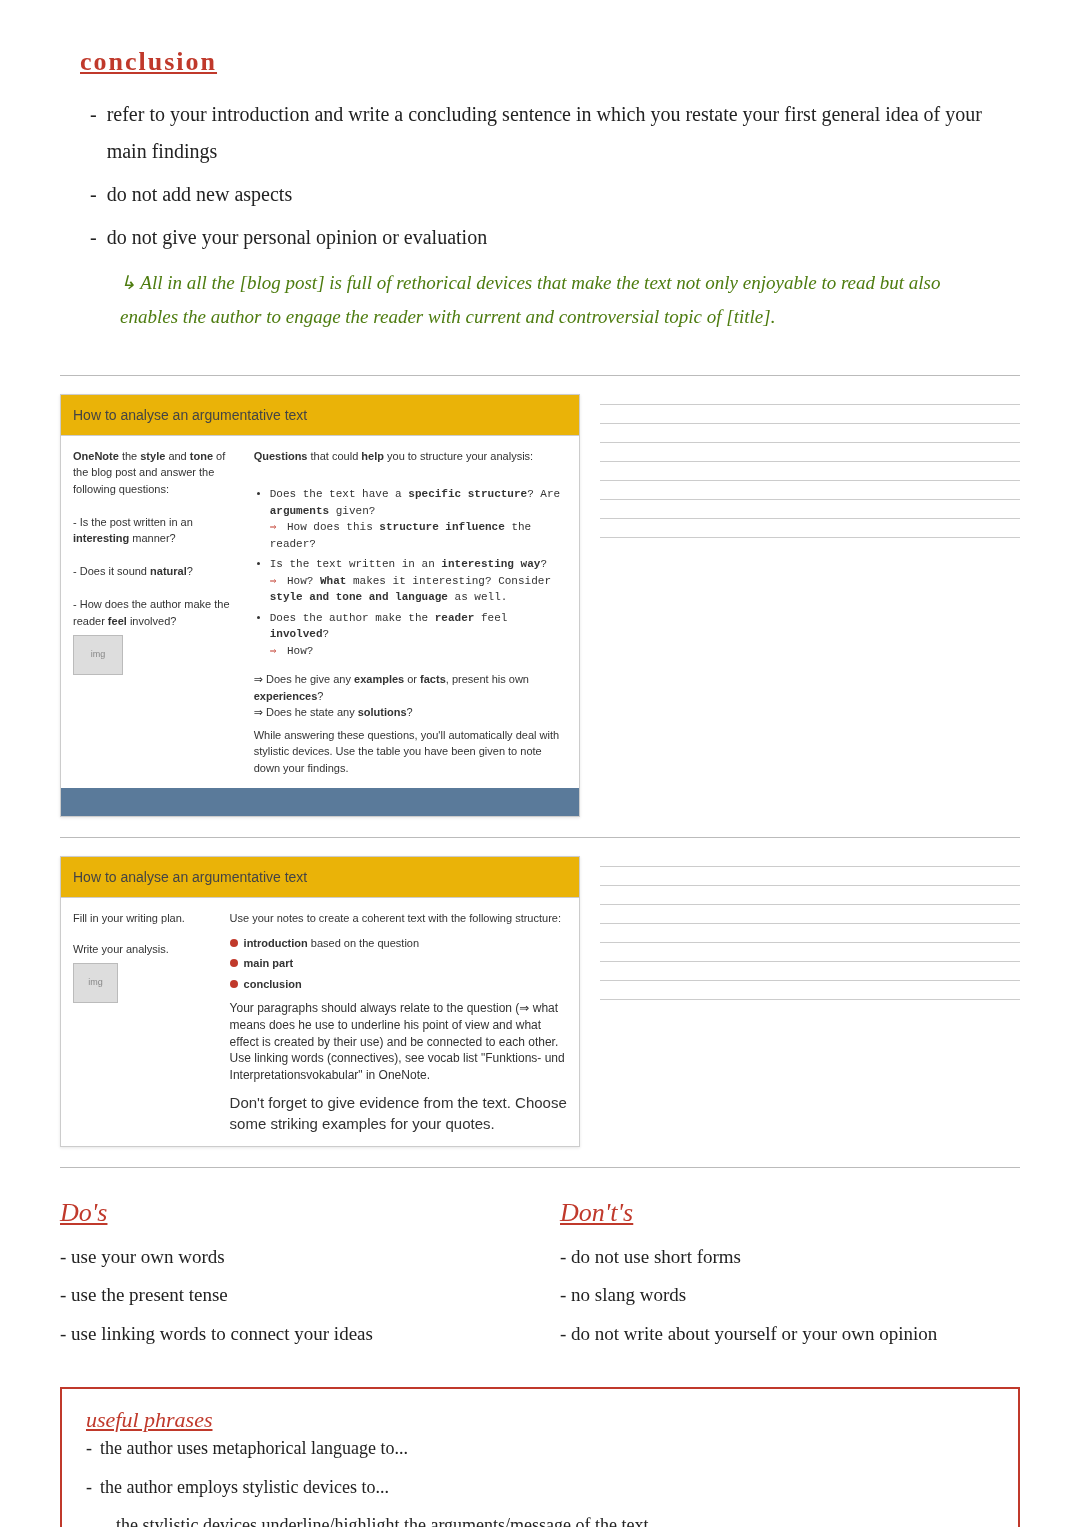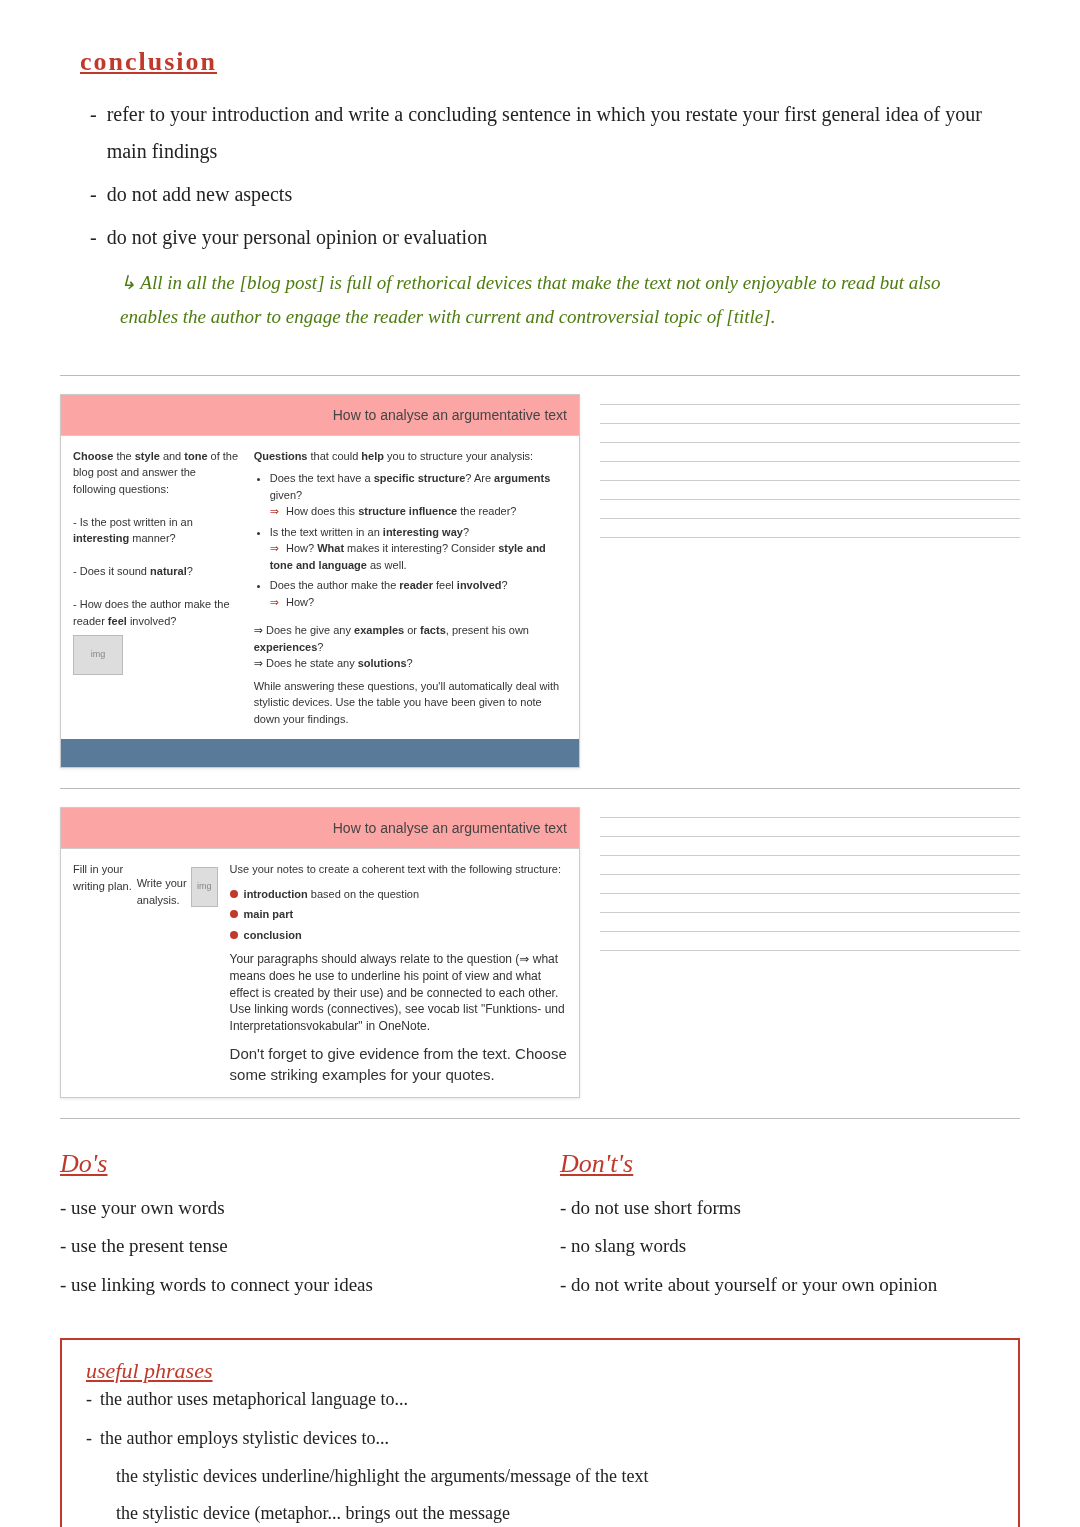--- a/index.html
+++ b/index.html
@@ -78,22 +78,22 @@
     .worksheet-box {
       background: #fff;
       border: 1.5px solid #ccc;
       padding: 0;
       width: 520px;
       flex-shrink: 0;
       box-shadow: 0 1px 3px rgba(0,0,0,0.1);
     }
 
     .worksheet-header {
-      background: #fca5a5;
-      text-align: right;
+      background: #eab308;
+      text-align: left;
       padding: 12px;
       font-size: 14px;
       font-family: Arial, sans-serif;
       color: #444;
       border-bottom: 1px solid #ccc;
     }
 
     .worksheet-body {
       padding: 12px;
       display: flex;
@@ -230,21 +230,21 @@
       display: flex;
       align-items: center;
       justify-content: center;
       font-size: 9px;
       color: #888;
     }
 
     .worksheet-2-left {
       width: 30%;
       display: flex;
-      flex-direction: row;
+      flex-direction: column;
       font-size: 11px;
     }
 
     .worksheet-2-right {
       width: 70%;
       font-size: 11px;
     }
 
     .struct-item {
       display: flex;
@@ -291,32 +291,32 @@
 
 <hr class="page-divider">
 
 <div class="worksheet-container">
   <div class="worksheet-box">
     <div class="worksheet-header">
       <span>How to analyse an argumentative text</span>
     </div>
     <div class="worksheet-body">
       <div class="worksheet-left">
-        <p><span class="worksheet-bold">Choose</span> the <span class="worksheet-bold">style</span> and <span class="worksheet-bold">tone</span> of the blog post and answer the following questions:</p>
+        <p><span class="worksheet-bold">OneNote</span> the <span class="worksheet-bold">style</span> and <span class="worksheet-bold">tone</span> of the blog post and answer the following questions:</p>
         <br>
         <p>- Is the post written in an <span class="worksheet-bold">interesting</span> manner?</p>
         <br>
         <p>- Does it sound <span class="worksheet-bold">natural</span>?</p>
         <br>
         <p>- How does the author make the reader <span class="worksheet-bold">feel</span> involved?</p>
         <div class="img-placeholder">img</div>
       </div>
       <div class="worksheet-right">
         <p><span class="worksheet-bold">Questions</span> that could <span class="worksheet-bold">help</span> you to structure your analysis:</p>
-        <ul style="list-style:disc; padding-left:16px; margin-top:6px;">
+        <ul style="list-style:disc; padding-left:16px; margin-top:22px;font-family:Liberation Mono, monospace;">
           <li>Does the text have a <span class="worksheet-bold">specific structure</span>? Are <span class="worksheet-bold">arguments</span> given?
             <br><span class="worksheet-arrow">⇒</span> How does this <span class="worksheet-bold">structure influence</span> the reader?</li>
           <li style="margin-top:4px;">Is the text written in an <span class="worksheet-bold">interesting way</span>?
             <br><span class="worksheet-arrow">⇒</span> How? <span class="worksheet-bold">What</span> makes it interesting? Consider <span class="worksheet-bold">style and tone and language</span> as well.</li>
           <li style="margin-top:4px;">Does the author make the <span class="worksheet-bold">reader</span> feel <span class="worksheet-bold">involved</span>?
             <br><span class="worksheet-arrow">⇒</span> How?</li>
         </ul>
         <p style="margin-top:12px; padding-left:0;">⇒ Does he give any <span class="worksheet-bold">examples</span> or <span class="worksheet-bold">facts</span>, present his own <span class="worksheet-bold">experiences</span>?<br>⇒ Does he state any <span class="worksheet-bold">solutions</span>?</p>
         <p style="margin-top:6px;">While answering these questions, you'll automatically deal with stylistic devices. Use the table you have been given to note down your findings.</p>
       </div>

